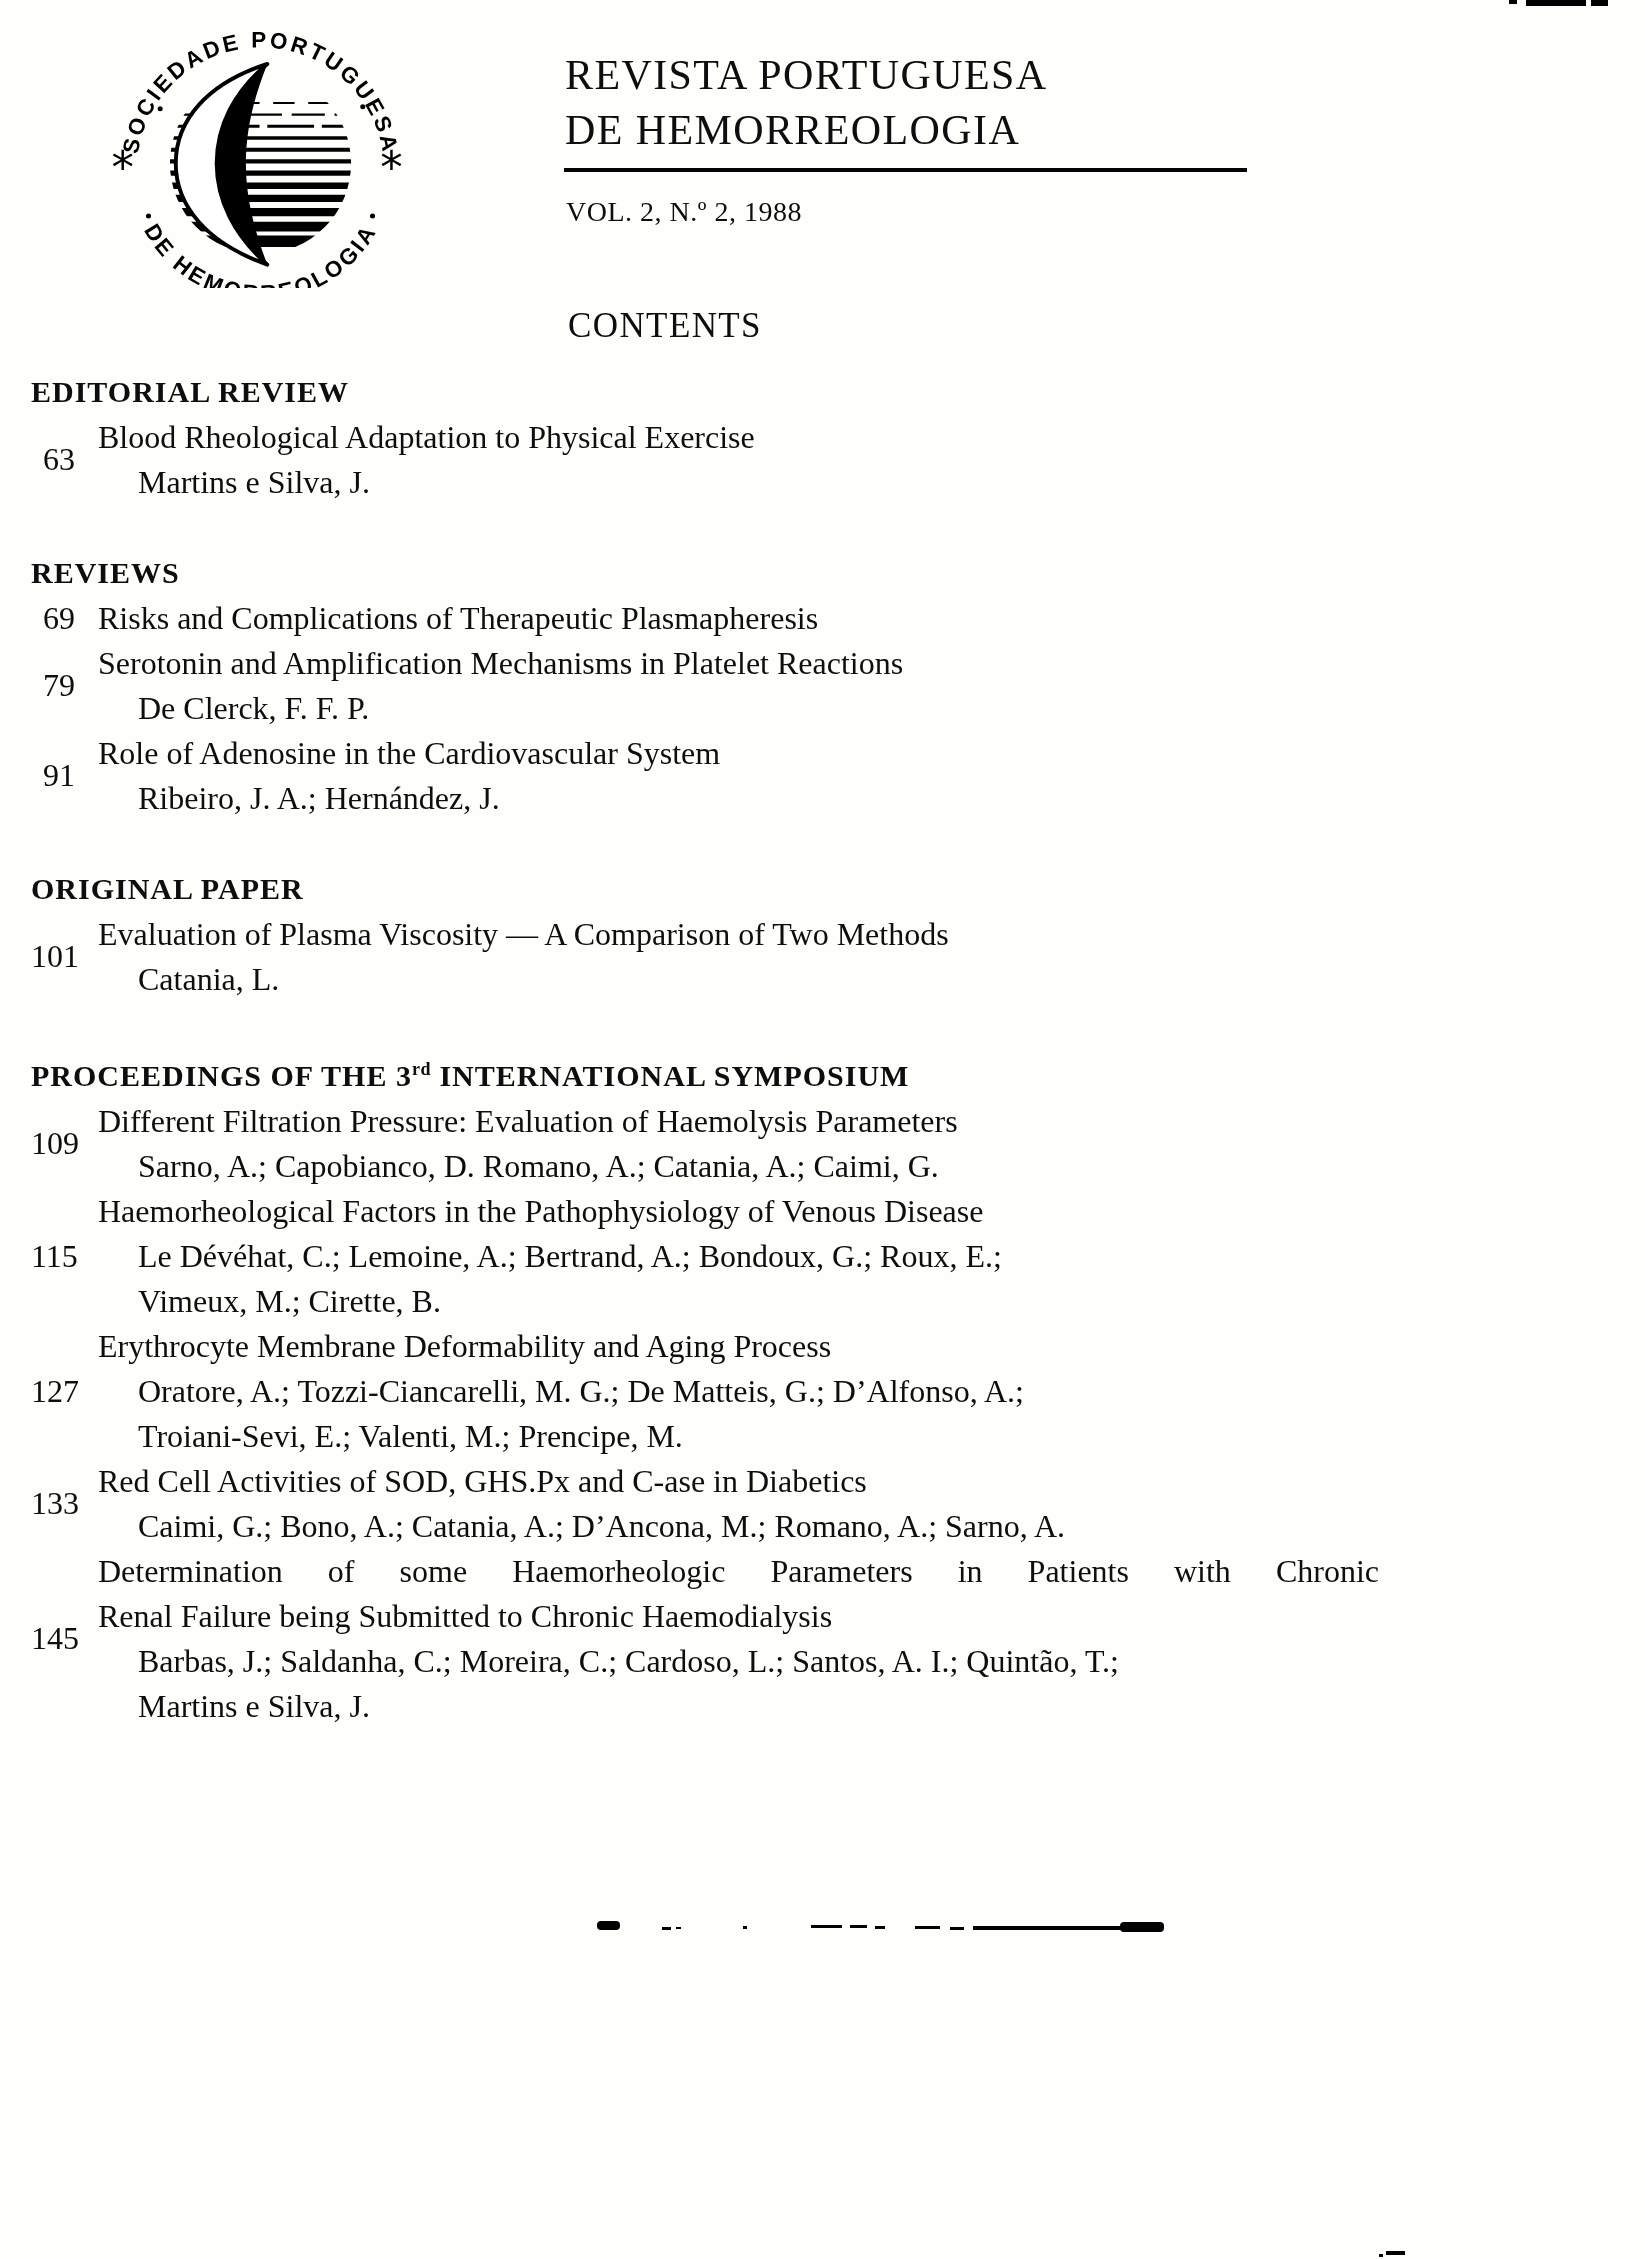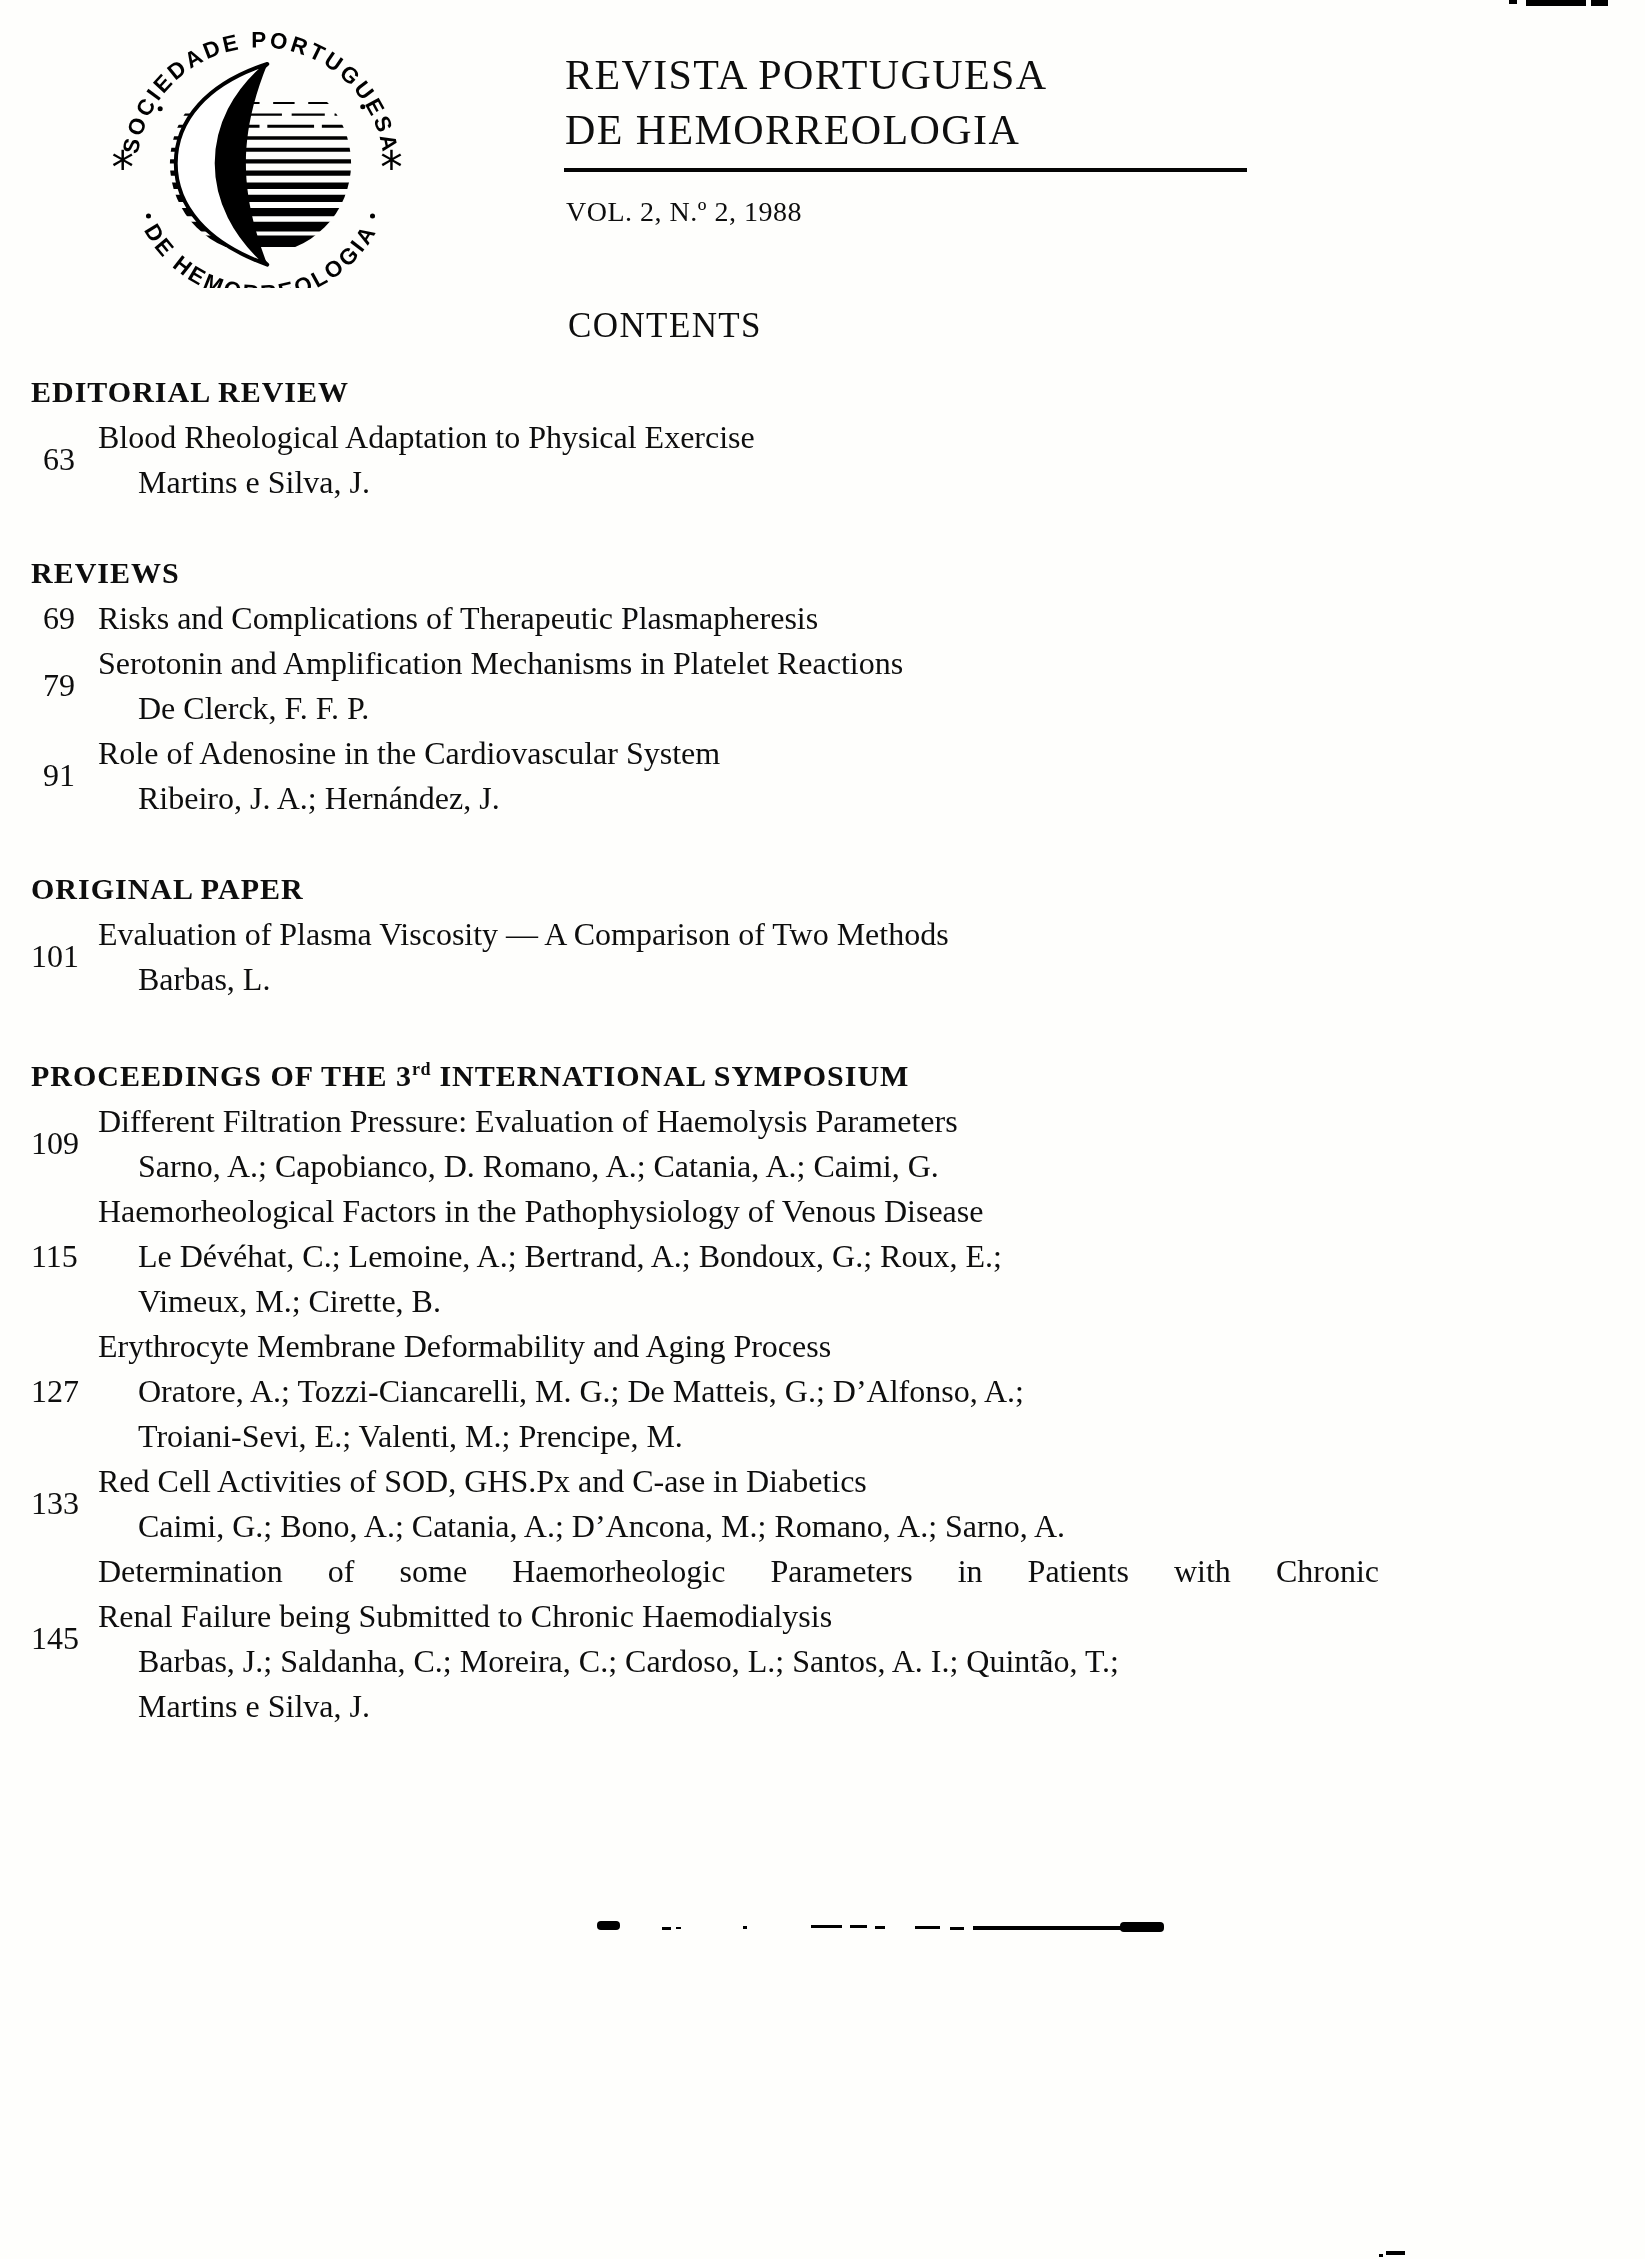--- a/index.html
+++ b/index.html
@@ -142,21 +142,21 @@
           </div>
         </div>
         <div class="section">
           <div class="sec-heading">
             <div class="sec-heading-line">ORIGINAL PAPER</div>
           </div>
           <div class="entry">
             <div class="num">101</div>
             <div class="ebody">
               <div class="t-line">Evaluation of Plasma Viscosity — A Comparison of Two Methods</div>
-              <div class="a-line">Barbas, L.</div>
+              <div class="a-line">Catania, L.</div>
             </div>
           </div>
         </div>
         <div class="section">
           <div class="sec-heading">
             <div class="sec-heading-line">PROCEEDINGS OF THE 3<span class="sup">rd</span> INTERNATIONAL SYMPOSIUM</div>
           </div>
           <div class="entry">
             <div class="num">109</div>
             <div class="ebody">

